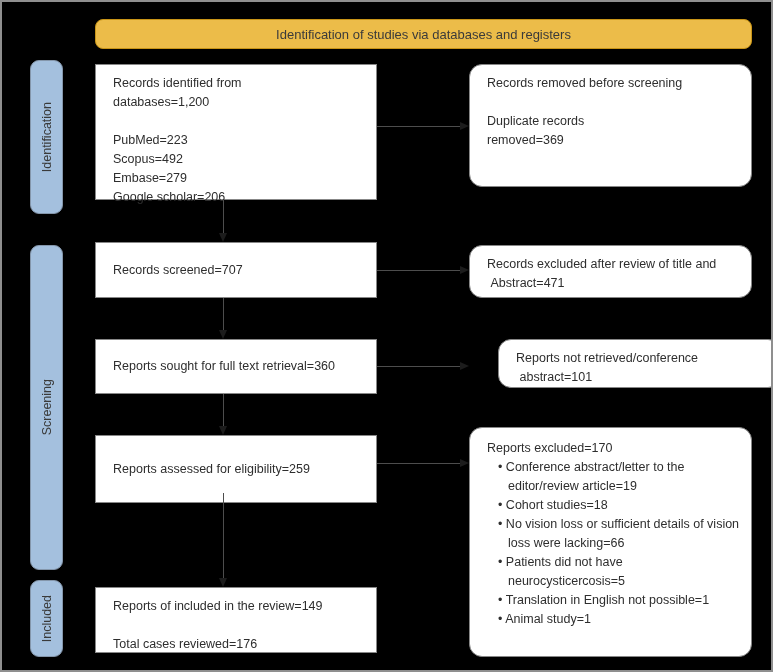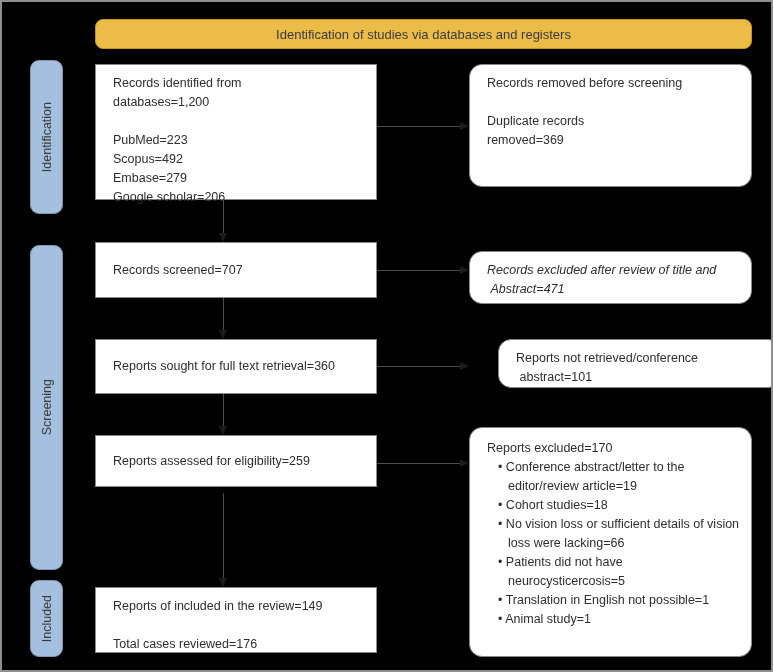--- a/index.html
+++ b/index.html
@@ -68,24 +68,24 @@
   .box .txt { white-space: pre-wrap; }
   .pad { padding: 9px 16px 0 17px; }
   .vcenter { display: flex; align-items: center; padding-left: 17px; padding-right: 8px; }
 
   .col-left  { left: 93px;  width: 282px; }
   .col-right { left: 467px; width: 283px; border-radius: 13px; }
 
   #box-identified     { top: 62px;  height: 136px; }
   #box-removed        { top: 62px;  height: 123px; }
   #box-screened       { top: 240px; height: 56px; }
-  #box-excluded-title { top: 249px; height: 53px; font-style: italic; }
+  #box-excluded-title { top: 243px; height: 53px; }
   #box-sought         { top: 337px; height: 55px; }
   #box-notretrieved   { top: 337px; height: 49px; margin-left: 29px; }
-  #box-assessed       { top: 433px; height: 52px; }
+  #box-assessed       { top: 433px; height: 68px; }
   #box-excluded-full  { top: 425px; height: 230px; padding: 11px 8px 0 17px; }
   #box-included       { top: 585px; height: 66px; }
 
   .bullet {
     padding-left: 21px;
     text-indent: -10px;
   }
   .bullet::before { content: "• "; }
 
   

